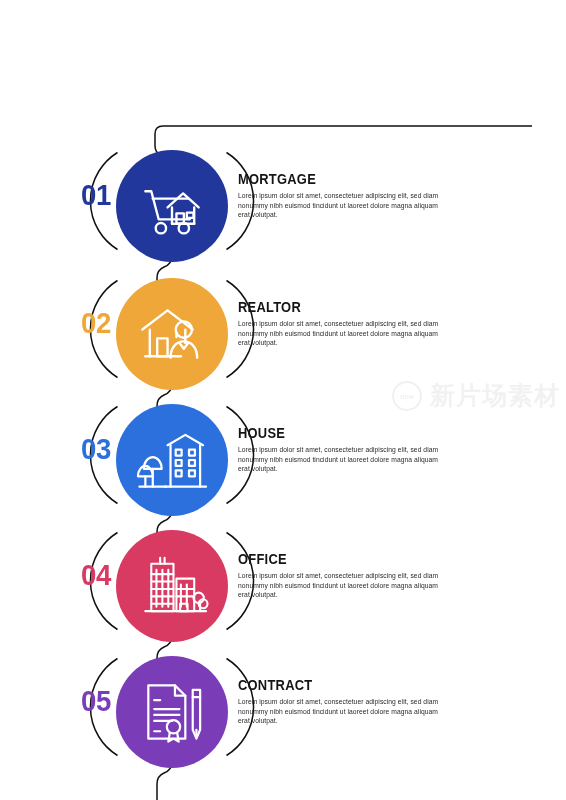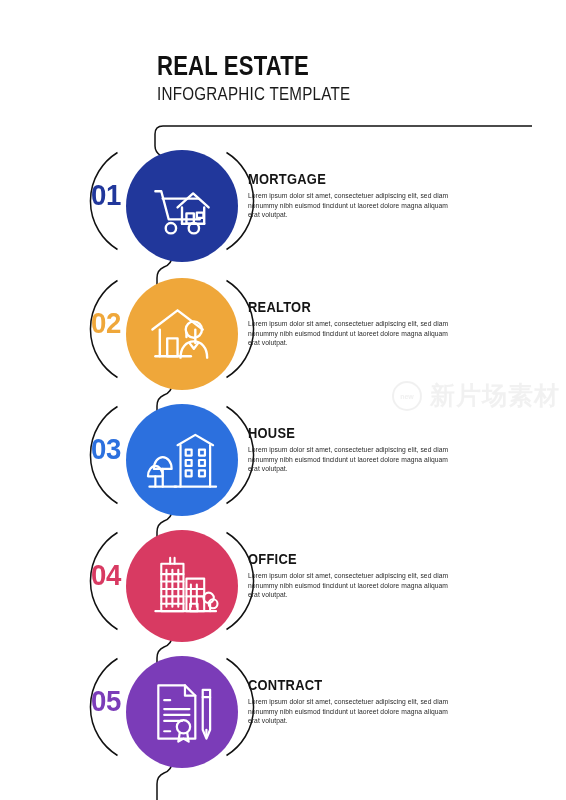--- a/index.html
+++ b/index.html
@@ -55,21 +55,21 @@
     left: 0;
     top: 0;
     width: 566px;
     height: 800px;
     pointer-events: none;
   }
 
   
   .step {
     position: absolute;
-    left: 10px;
+    left: 0;
     width: 470px;
     height: 112px;
   }
   .step-num {
     position: absolute;
     left: 70px;
     top: 30px;
     width: 52px;
     text-align: center;
     font-family: "Liberation Sans Narrow", "Liberation Sans", sans-serif;
@@ -156,24 +156,20 @@
     color: #cccccc;
     letter-spacing: 1px;
     line-height: 26px;
   }
 </style>
 </head>
 <body>
 
 <div id="page">
 
-  <div class="header">
-    <div class="title-main">REAL ESTATE</div>
-    <div class="title-sub">INFOGRAPHIC TEMPLATE</div>
-  </div>
 
   <svg class="skeleton" viewBox="0 0 566 800">
     <g fill="none" stroke="#111111" stroke-width="1.5" stroke-linecap="butt">
 
       <path d="M 532 126 L 163 126 Q 155 126 155 134 L 155 146 Q 155 152 161 156 L 168 160"></path>
 
       <path d="M 226.5 152.5 A 57 57 0 0 1 226.5 249.5"></path>
       <path d="M 117.5 249.5 A 57 57 0 0 1 117.5 152.5"></path>
 
       <path d="M 172 246 L 172 256 Q 172 264 164 267 Q 157 270 157 278 L 157 288"></path>

